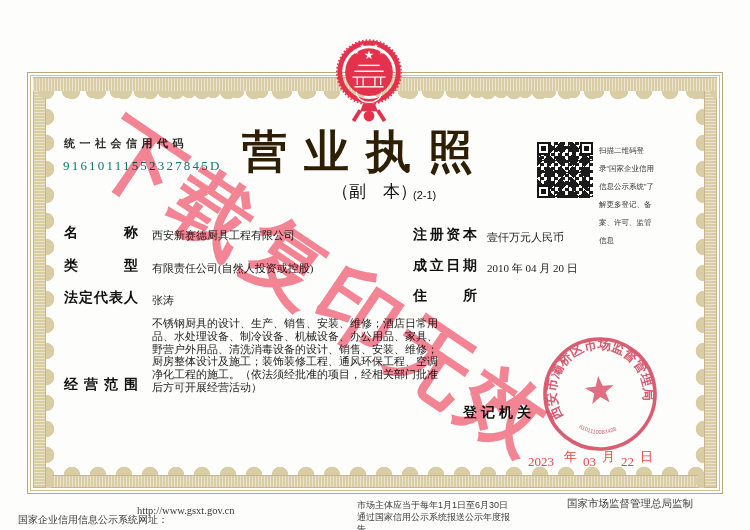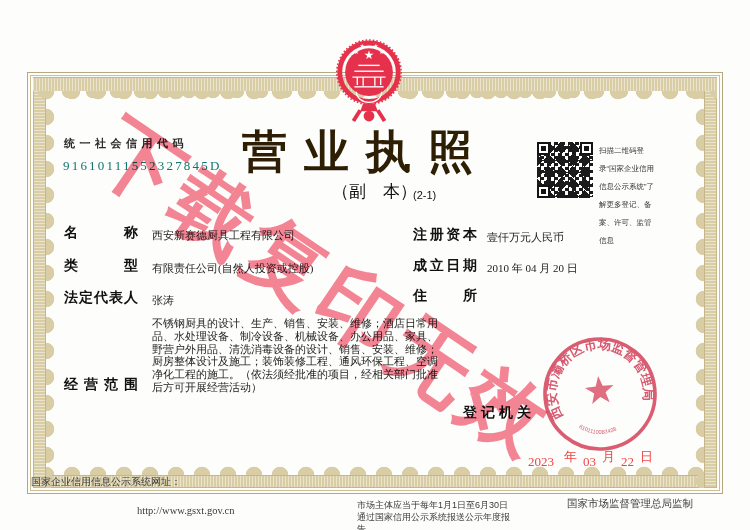--- a/index.html
+++ b/index.html
@@ -88,21 +88,21 @@
         transform:rotate(-6deg);mix-blend-mode:multiply;opacity:.88;}
 
   
   .watermark{left:136px;top:96px;z-index:50;font-size:82px;font-weight:bold;
              letter-spacing:6px;color:rgba(242,103,124,0.80);white-space:nowrap;
              transform:rotate(34deg);transform-origin:left top;
              mix-blend-mode:multiply;pointer-events:none;}
 
   
   .foot{z-index:10;color:#3a3a3a;}
-  .foot-left-label{left:18px;top:475px;font-size:10px;margin-left:13px;}
+  .foot-left-label{left:18px;top:513px;font-size:10px;}
   .foot-left-url{left:137px;top:505px;font-size:10.5px;font-family:"Liberation Serif",serif;}
   .foot-middle{left:357px;top:499px;width:156px;font-size:9px;line-height:12px;}
   .foot-right{left:567px;top:497px;font-size:10.5px;}
 </style>
 </head>
 <body>
 
 <div class="cert-border">
   <div class="band h band-top"></div>
   <div class="scal scal-top"></div>

